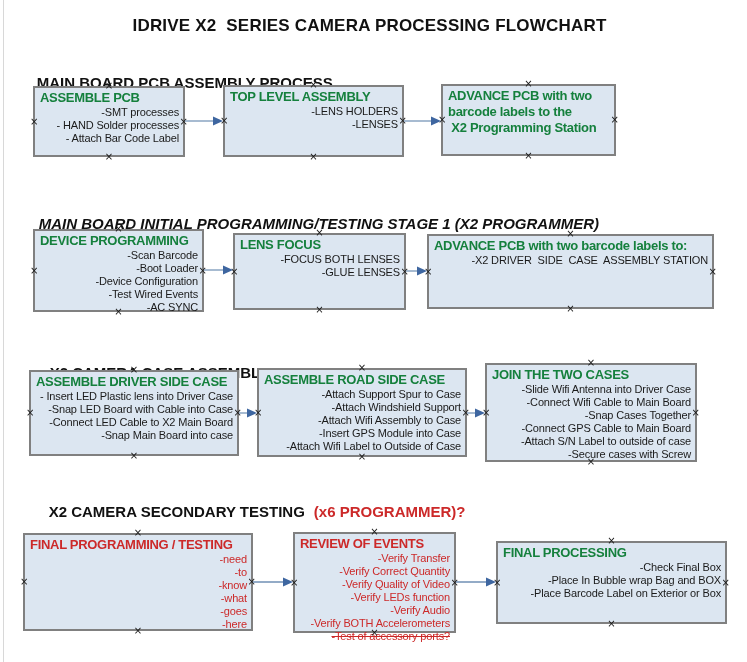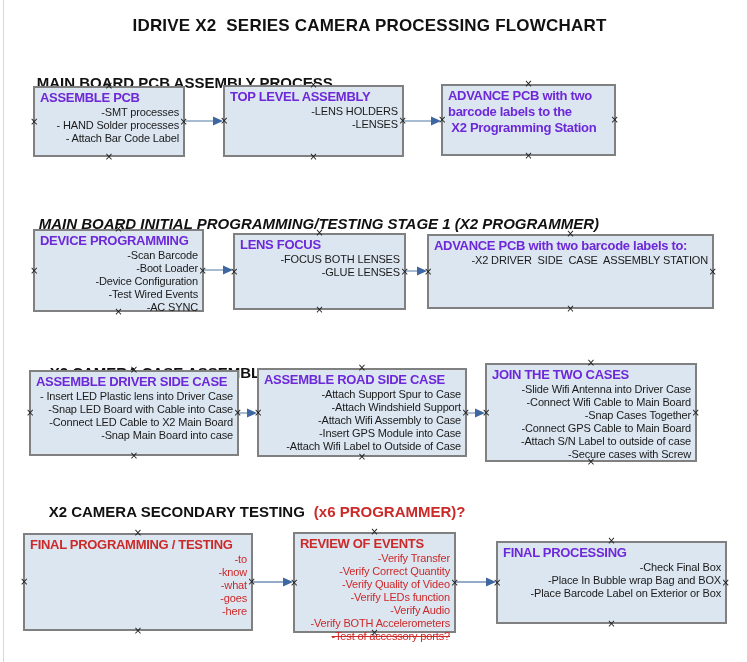--- a/index.html
+++ b/index.html
@@ -42,21 +42,21 @@
     background: #dce6f1;
     border: 2px solid #808080;
     padding: 2px 4px 2px 5px;
   }
   .box-title {
     font-size: 13px;
     font-weight: bold;
     line-height: 16px;
     letter-spacing: -0.3px;
     white-space: pre;
-    color: #6d28d9;
+    color: #15803d;
   }
   .box-item {
     font-size: 11px;
     line-height: 13px;
     letter-spacing: -0.15px;
     white-space: pre;
     color: #1a1a1a;
     text-align: right;
   }
   .red-box .box-title, .red-box .box-item { color: #cc2929; }
@@ -197,20 +197,21 @@
       <span class="handle h-left">×</span>
       <span class="handle h-right">×</span>
     </div>
 
   <div class="sec-heading" style="left:32px; top:486px;">
     <span>X2 CAMERA SECONDARY TESTING</span><span class="red-part">(x6 PROGRAMMER)?</span>
   </div>
 
   <div class="fc-box red-box" style="left:23px; top:533px; width:230px; height:98px;">
     <div class="box-title">FINAL PROGRAMMING / TESTING</div>
+    <div class="box-item">-need</div>
     <div class="box-item">-to</div>
     <div class="box-item">-know</div>
     <div class="box-item">-what</div>
     <div class="box-item">-goes</div>
     <div class="box-item">-here</div>
   <span class="handle h-top">×</span>
       <span class="handle h-bottom">×</span>
       <span class="handle h-left">×</span>
       <span class="handle h-right">×</span>
     </div>

